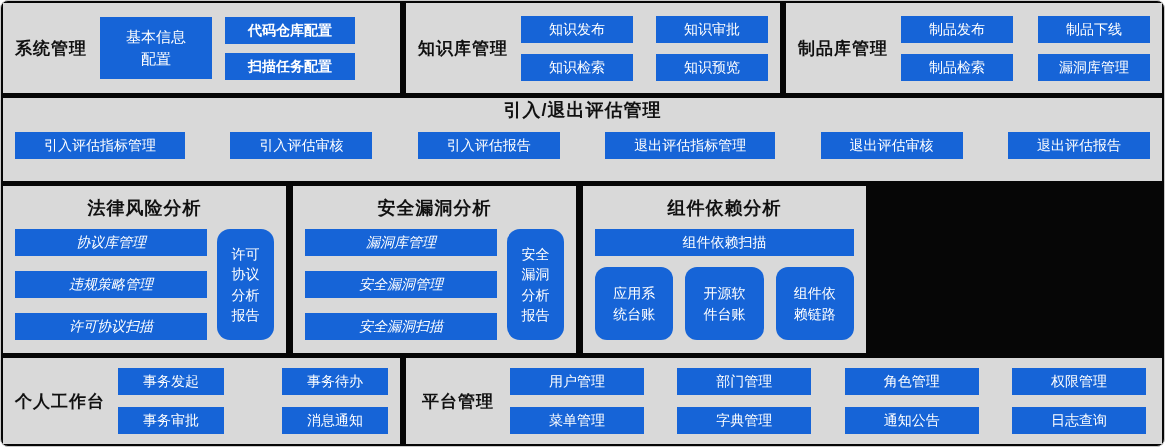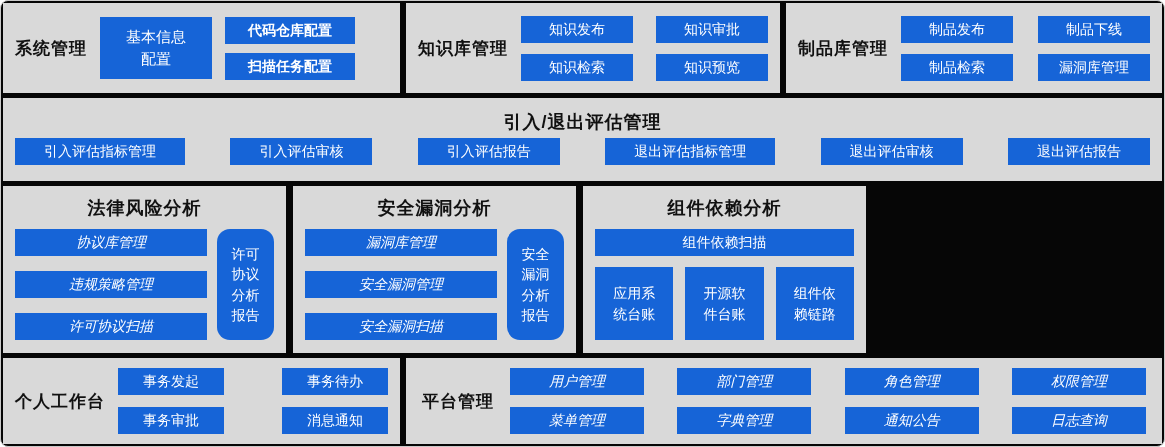--- a/index.html
+++ b/index.html
@@ -66,21 +66,21 @@
     grid-template-columns: repeat(2, 112px);
     gap: 11px 13px;
     flex: 1;
     justify-content: space-between;
   }
   
   .p-eval {
     height: 83px;
     flex-direction: column;
     align-items: stretch;
-    padding: 12px 12px 12px;
+    padding: 0 12px 12px;
     gap: 0;
   }
   .ptitle-center { text-align: center; font-size: 18px; }
   .eval-row {
     flex: 1;
     display: flex;
     align-items: center;
     justify-content: space-between;
   }
   .eval-row .btn { padding: 0 29px; }
@@ -97,32 +97,31 @@
   .a-col {
     flex: 1;
     display: flex;
     flex-direction: column;
     justify-content: space-between;
     font-style: italic;
   }
   .report-btn { width: 57px; align-self: stretch; height: auto; border-radius: 13px; }
   .c-content { flex: 1; display: flex; flex-direction: column; margin-top: 9px; gap: 11px; }
   .c-bottom { flex: 1; display: flex; gap: 12px; }
-  .c-bottom .btn { flex: 1; height: auto; }
+  .c-bottom .btn { flex: 1; height: auto; border-radius: 12px; }
   
   .p-personal { width: 397px; }
   .p-personal .grid2x2 { grid-template-columns: repeat(2, 106px); gap: 12px 24px; }
   .p-platform { flex: 1; padding: 0 16px; gap: 16px; }
   .grid4x2 {
     display: grid;
     grid-template-columns: repeat(4, 134px);
     gap: 12px 24px;
     flex: 1;
     justify-content: space-between;
-    font-style: italic;
   }
 </style>
 </head>
 <body>
 
 <div class="screen">
 
   <div class="row row1">
 
     <section class="panel p-system">

